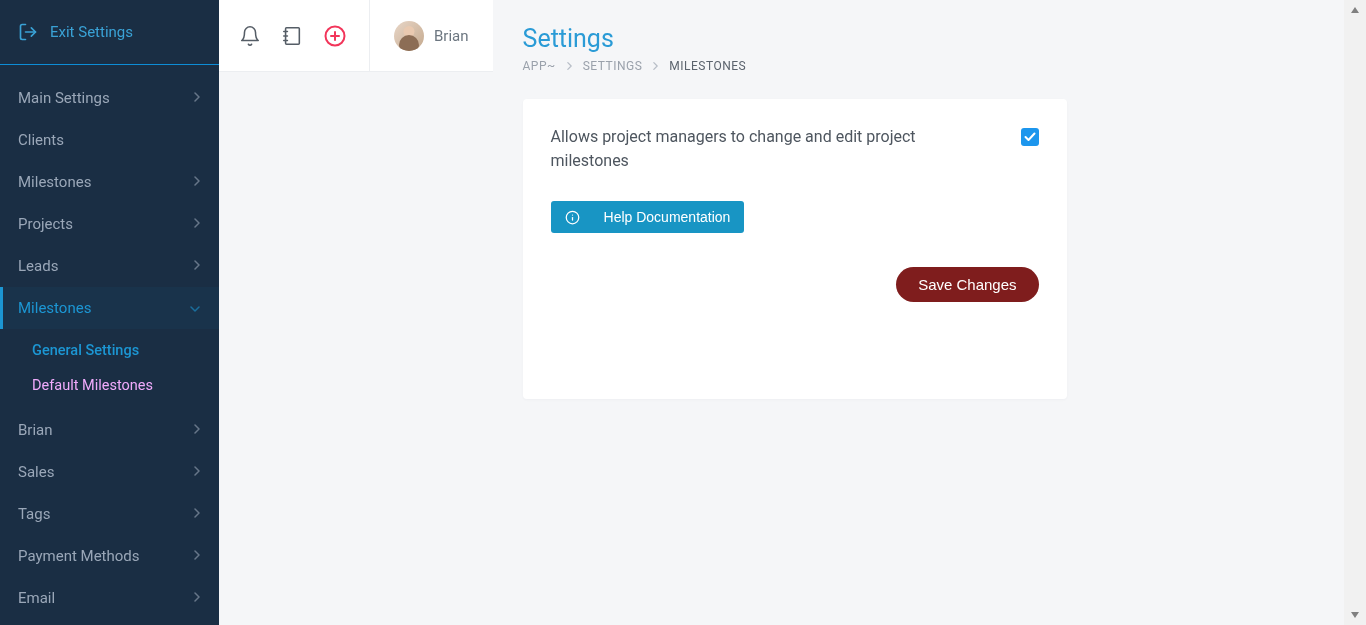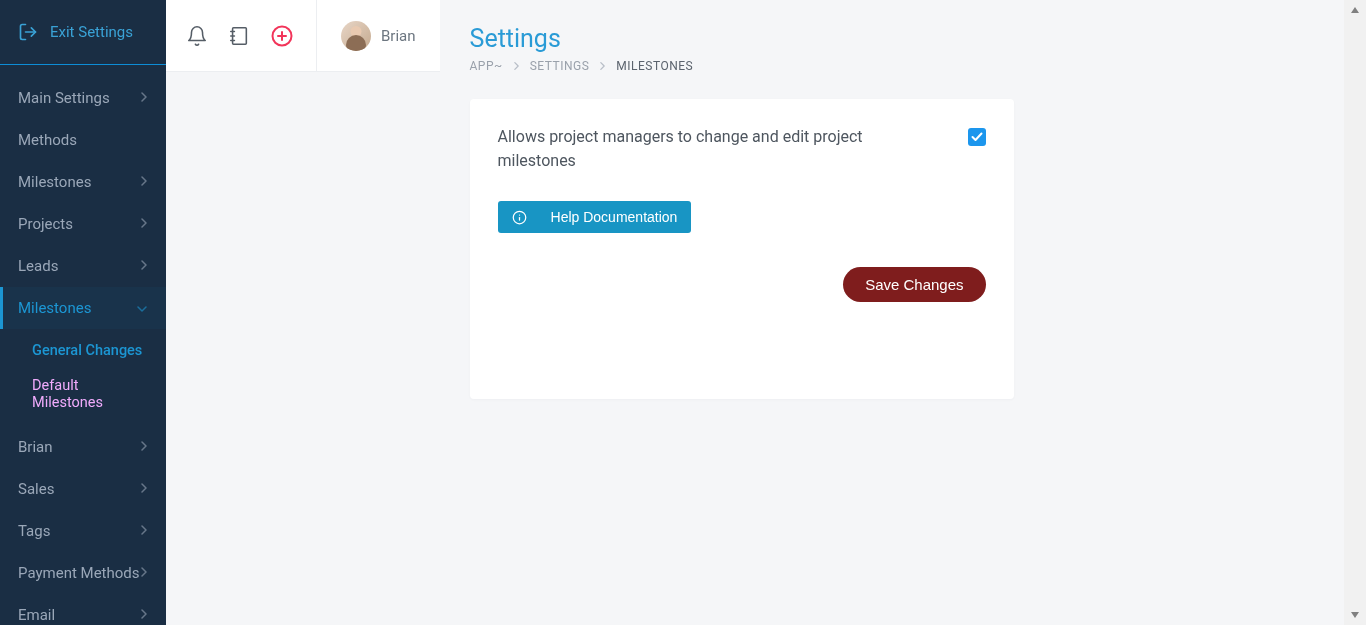--- a/index.html
+++ b/index.html
@@ -12,21 +12,21 @@
     position: relative;
   }
   .app {
     display: flex;
     width: 1344px;
     height: 625px;
     background: #f5f6f8;
   }
   
   .sidebar {
-    width: 166px;
+    width: 219px;
     background: #1a2e44;
     color: #a8b5c4;
     display: flex;
     flex-direction: column;
     overflow-y: auto;
     flex-shrink: 0;
   }
   .exit-settings {
     display: flex;
     align-items: center;
@@ -244,21 +244,21 @@
       <div class="nav-item">
         <span>Main Settings</span>
         <span class="chev">
           <svg width="8" height="12" viewBox="0 0 8 12" fill="none">
               <path d="M2 2l4 4-4 4" stroke="currentColor" stroke-width="1.5" stroke-linecap="round" stroke-linejoin="round"></path>
             </svg>
         </span>
       </div>
 
       <div class="nav-item">
-        <span>Methods</span>
+        <span>Clients</span>
       </div>
 
       <div class="nav-item">
         <span>Milestones</span>
         <span class="chev">
           <svg width="8" height="12" viewBox="0 0 8 12" fill="none">
               <path d="M2 2l4 4-4 4" stroke="currentColor" stroke-width="1.5" stroke-linecap="round" stroke-linejoin="round"></path>
             </svg>
         </span>
       </div>
@@ -284,21 +284,21 @@
       <div class="nav-item active">
         <span>Milestones</span>
         <span class="chev">
           <svg width="12" height="8" viewBox="0 0 12 8" fill="none">
               <path d="M2 2l4 4 4-4" stroke="currentColor" stroke-width="1.5" stroke-linecap="round" stroke-linejoin="round"></path>
             </svg>
         </span>
       </div>
       <div class="subnav">
         <div class="subnav-item active">
-          <span>General Changes</span>
+          <span>General Settings</span>
         </div>
         <div class="subnav-item">
           <span>Default Milestones</span>
         </div>
       </div>
 
       <div class="nav-item">
         <span>Brian</span>
         <span class="chev">
           <svg width="8" height="12" viewBox="0 0 8 12" fill="none">

